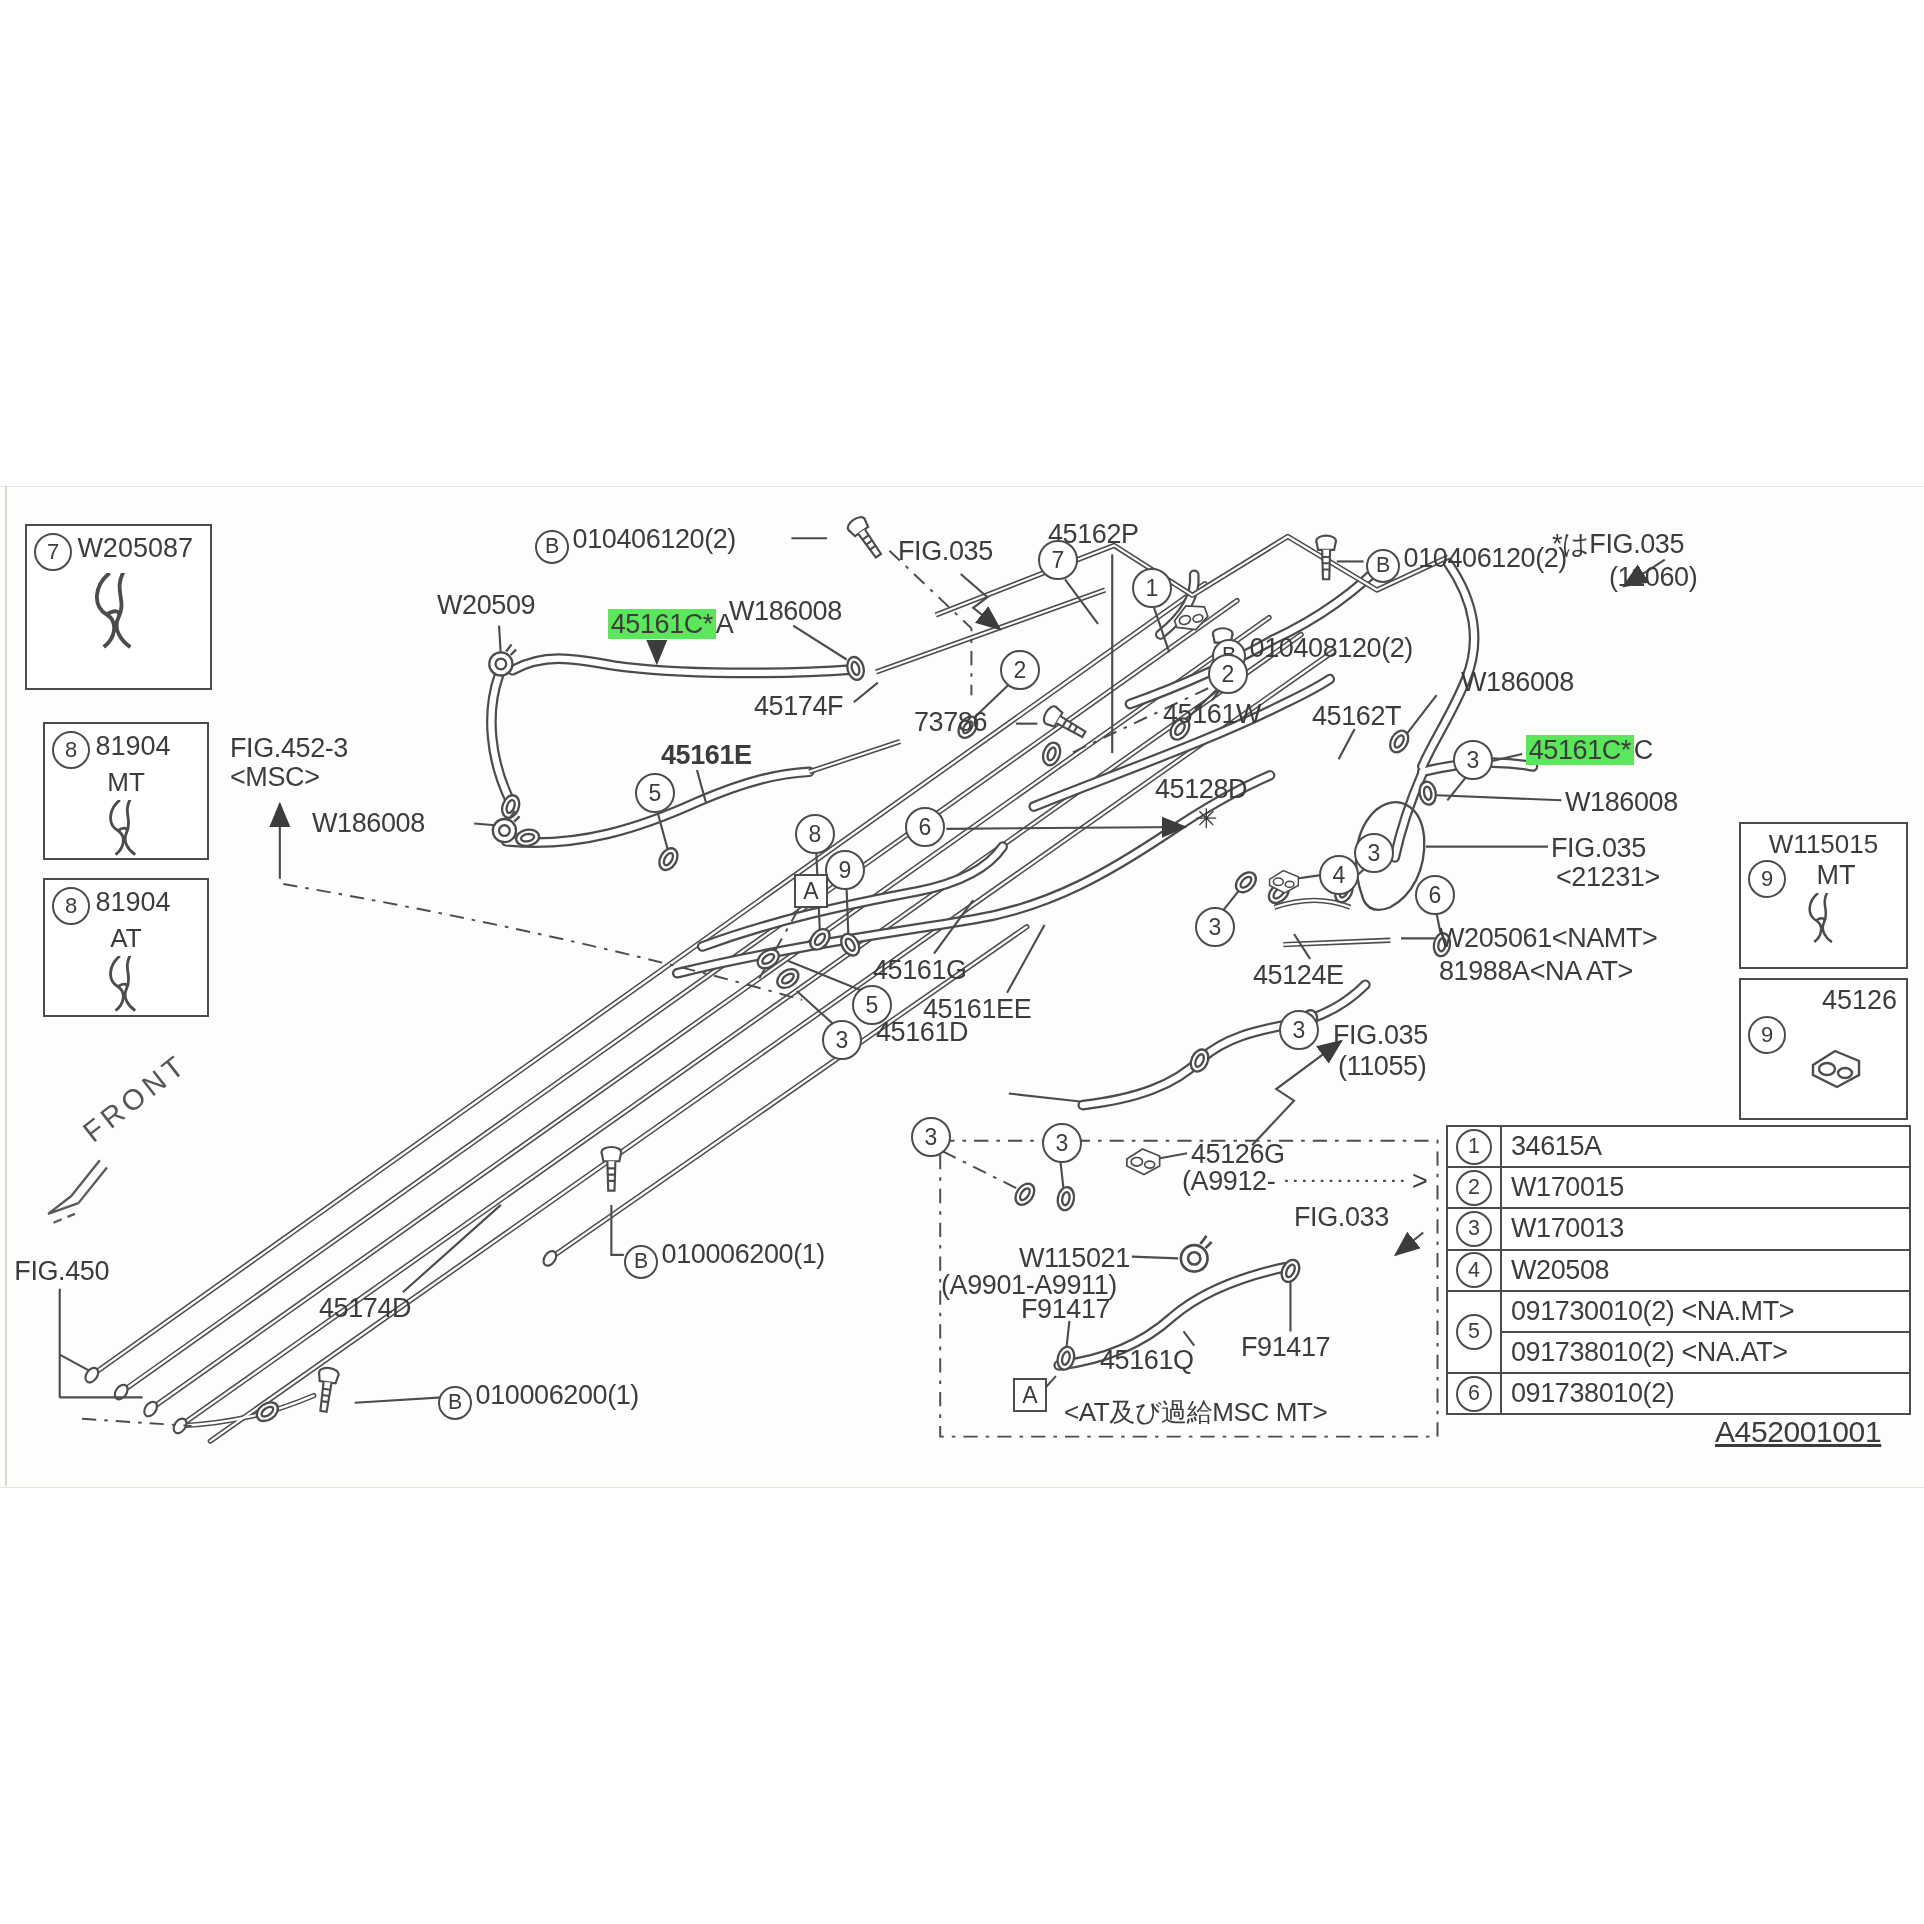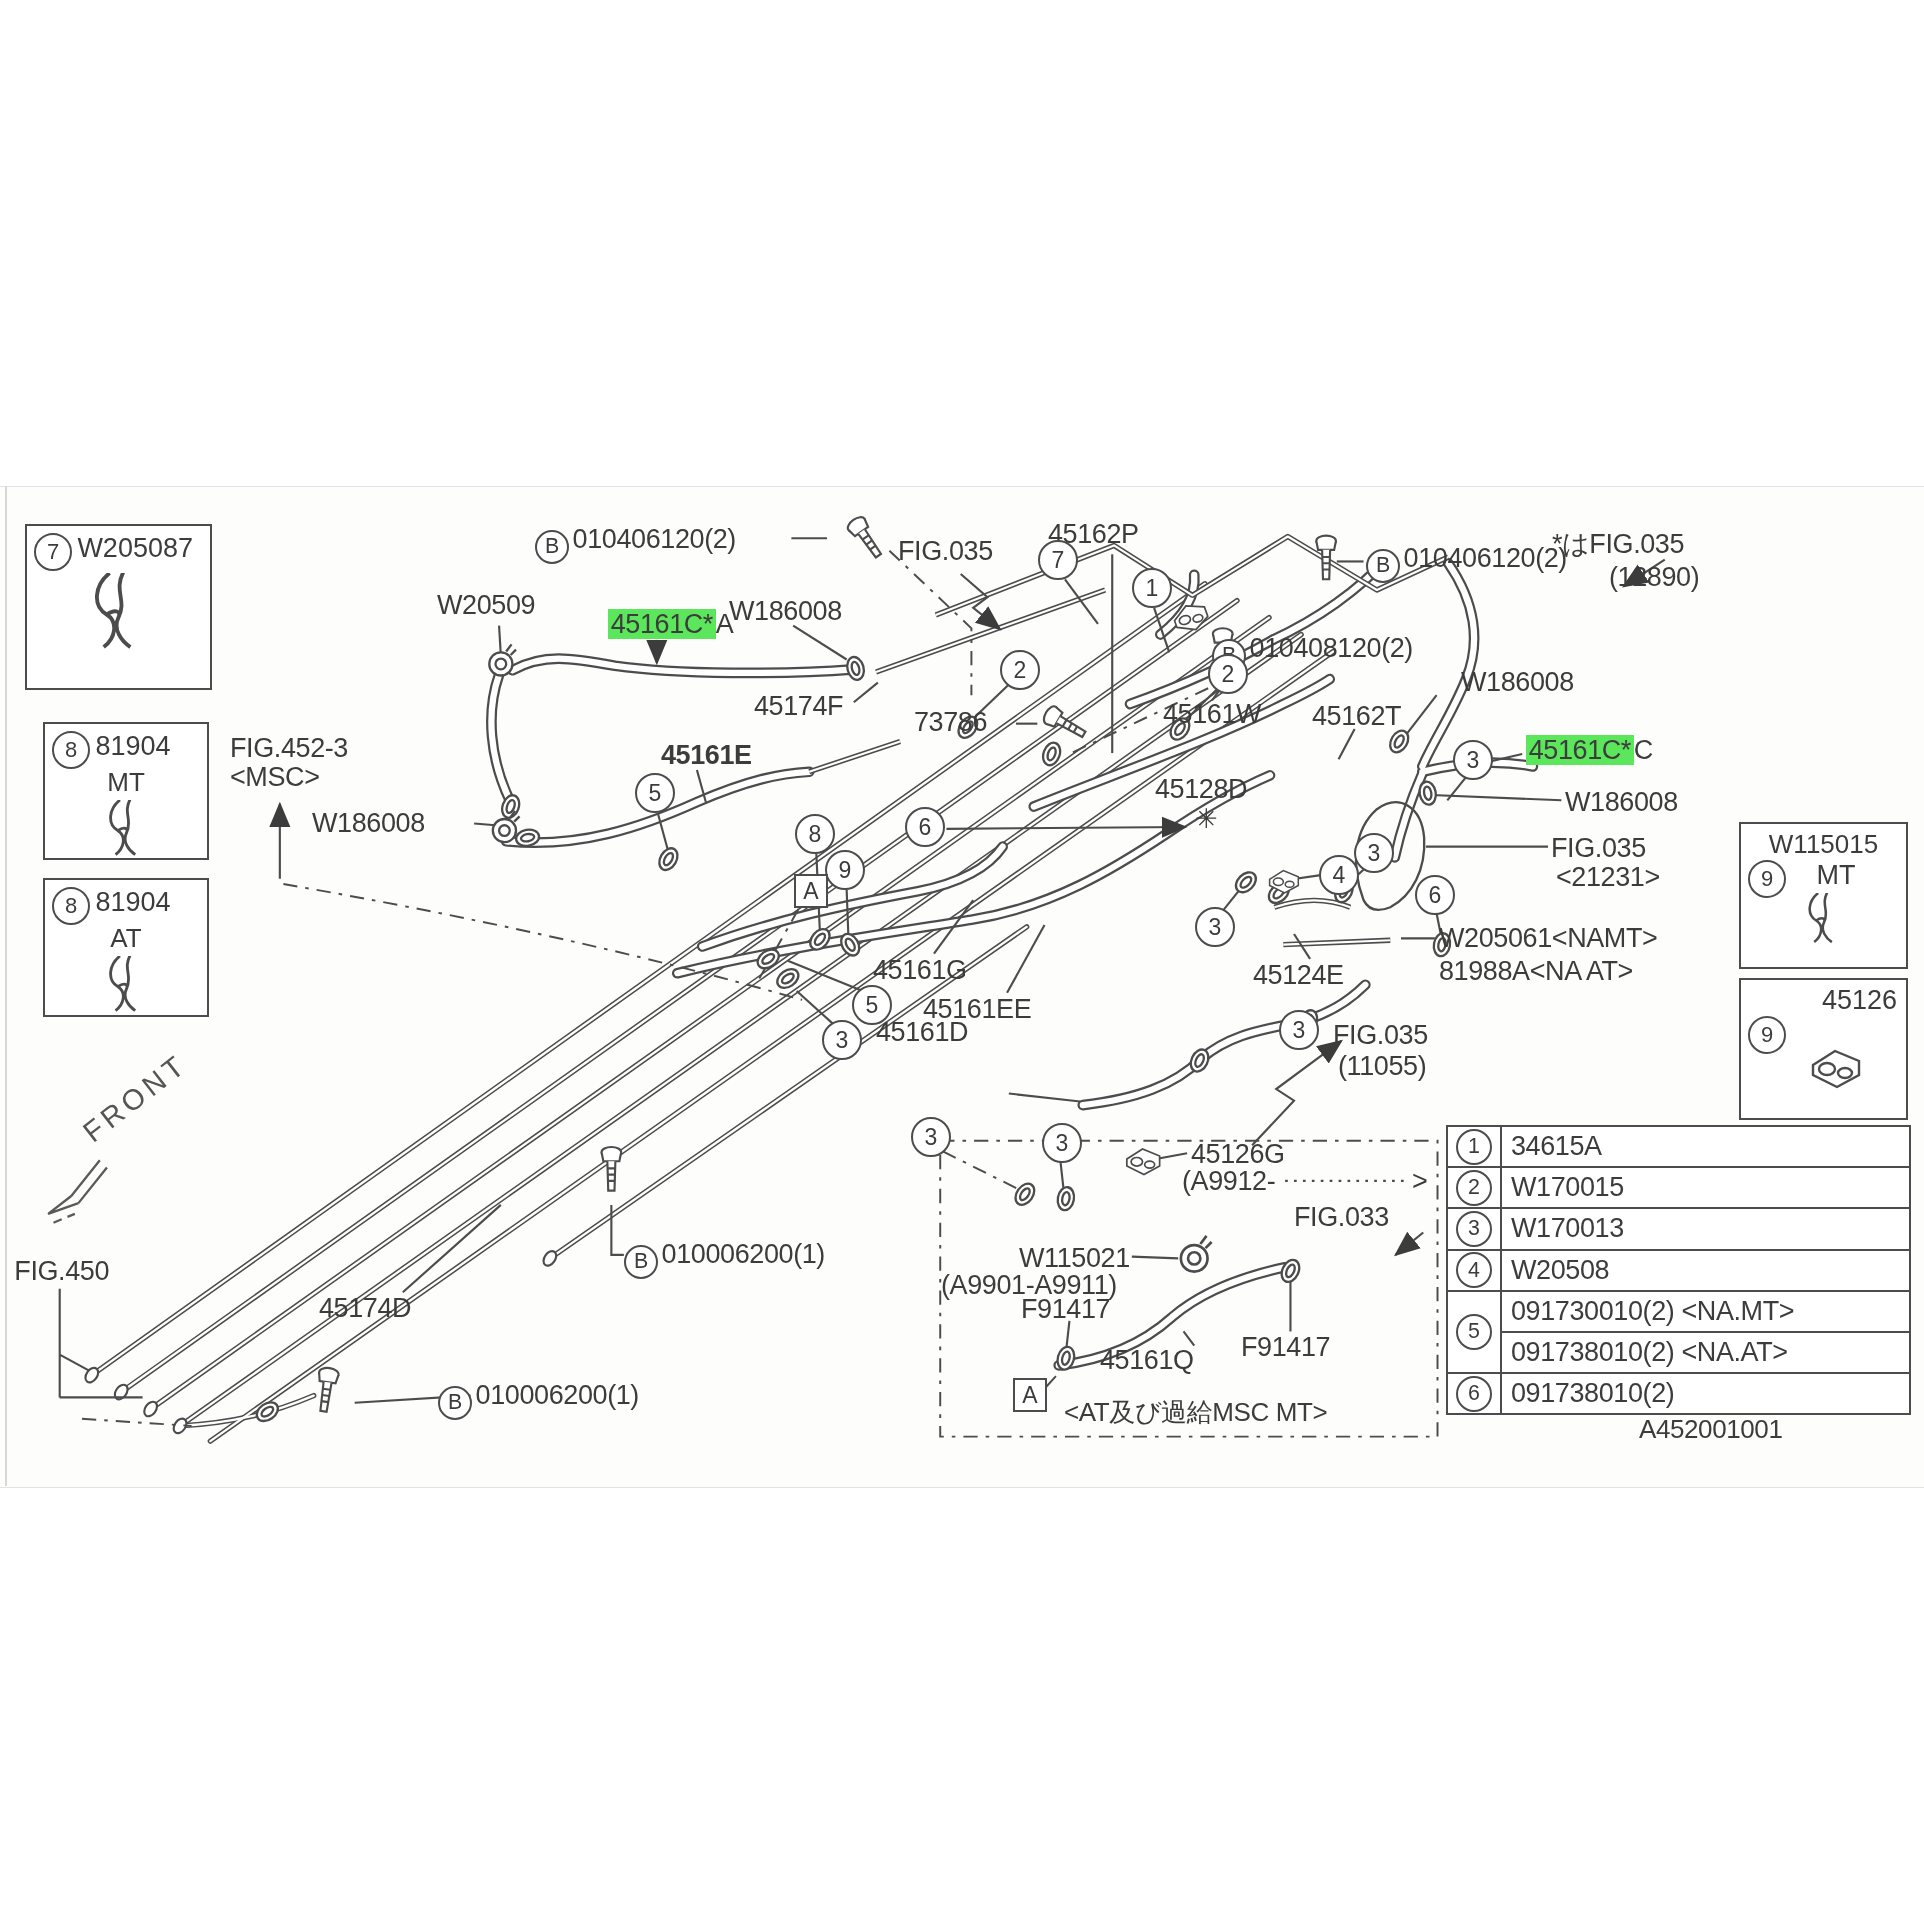--- a/index.html
+++ b/index.html
@@ -263,21 +263,21 @@
       <path d="M60,1372 L84,1362" stroke-dasharray="10 7"></path>
     </g>
   </svg>
 
   <div id="labels-layer">
       <div class="lbl" style="left: 535px; top: 525px;"><span class="cb">B</span>010406120(2)</div>
       <div class="lbl" style="left: 898px; top: 537px;">FIG.035</div>
       <div class="lbl" style="left: 1048px; top: 520px;">45162P</div>
       <div class="lbl" style="left: 1366px; top: 544px;"><span class="cb">B</span>010406120(2)</div>
       <div class="lbl" style="left: 1552px; top: 530px;">*はFIG.035</div>
-      <div class="lbl" style="left: 1609px; top: 563px;">(12890)</div>
+      <div class="lbl" style="left: 1609px; top: 563px;">(11060)</div>
       <div class="lbl" style="left: 437px; top: 591px;">W20509</div>
       <div class="lbl" style="left: 561px; top: 610px; margin-left: 47px;"><span class="hl" style="background: rgb(92, 230, 92);">45161C*</span>A</div>
       <div class="lbl" style="left: 729px; top: 597px;">W186008</div>
       <div class="lbl" style="left: 1212px; top: 634px;"><span class="cb">B</span>010408120(2)</div>
       <div class="lbl" style="left: 1461px; top: 668px;">W186008</div>
       <div class="lbl" style="left: 1163px; top: 700px;">45161W</div>
       <div class="lbl" style="left: 1312px; top: 702px;">45162T</div>
       <div class="lbl" style="left: 1526px; top: 736px;"><span class="hl" style="background: rgb(92, 230, 92);">45161C*</span>C</div>
       <div class="lbl" style="left: 1565px; top: 788px;">W186008</div>
       <div class="lbl" style="left: 1551px; top: 834px;">FIG.035</div>
@@ -305,21 +305,21 @@
       <div class="lbl" style="left: 1019px; top: 1244px;">W115021</div>
       <div class="lbl" style="left: 941px; top: 1271px;">(A9901-A9911)</div>
       <div class="lbl" style="left: 1021px; top: 1295px;">F91417</div>
       <div class="lbl" style="left: 1100px; top: 1346px;">45161Q</div>
       <div class="lbl" style="left: 1241px; top: 1333px;">F91417</div>
       <div class="lbl" style="left: 1064px; top: 1399px; font-size: 26px;">&lt;AT及び過給MSC MT&gt;</div>
       <div class="lbl" style="left: 14.3px; top: 1257px;">FIG.450</div>
       <div class="lbl" style="left: 319px; top: 1294px;">45174D</div>
       <div class="lbl" style="left: 624px; top: 1240px;"><span class="cb">B</span>010006200(1)</div>
       <div class="lbl" style="left: 438px; top: 1381px;"><span class="cb">B</span>010006200(1)</div>
-      <div class="lbl" style="left: 1639px; top: 1416px; font-size: 26px;">A452001001</div>
+      <div class="lbl" style="left: 1715px; top: 1416px; font-size: 30px; text-decoration: underline;">A452001001</div>
     </div>
   <div id="circles-layer">
       <div class="cnum" style="left: 1058px; top: 560px;">7</div>
       <div class="cnum" style="left: 1152px; top: 588px;">1</div>
       <div class="cnum" style="left: 1020px; top: 670px;">2</div>
       <div class="cnum" style="left: 1228px; top: 674px;">2</div>
       <div class="cnum" style="left: 655px; top: 793px;">5</div>
       <div class="cnum" style="left: 815px; top: 834px;">8</div>
       <div class="cnum" style="left: 845px; top: 870px;">9</div>
       <div class="cnum" style="left: 925px; top: 827px;">6</div>

